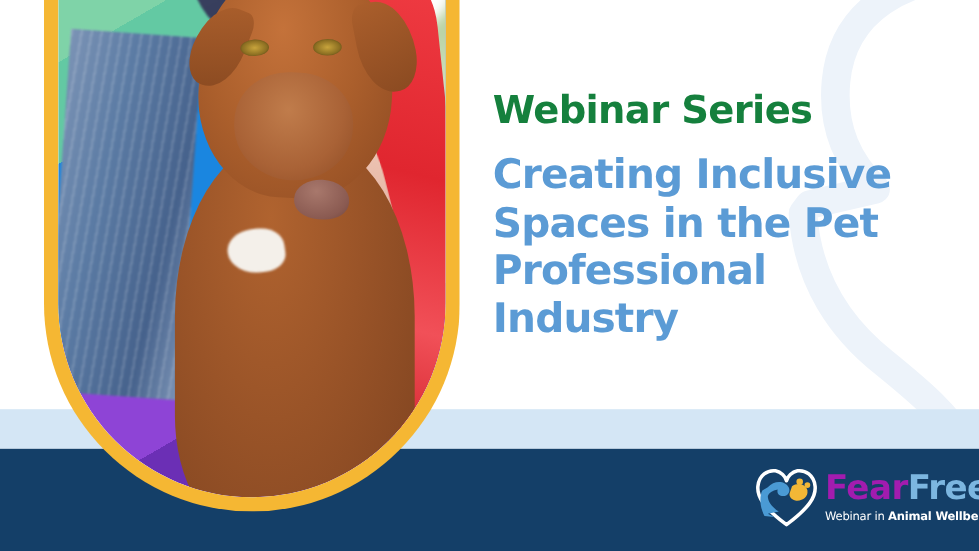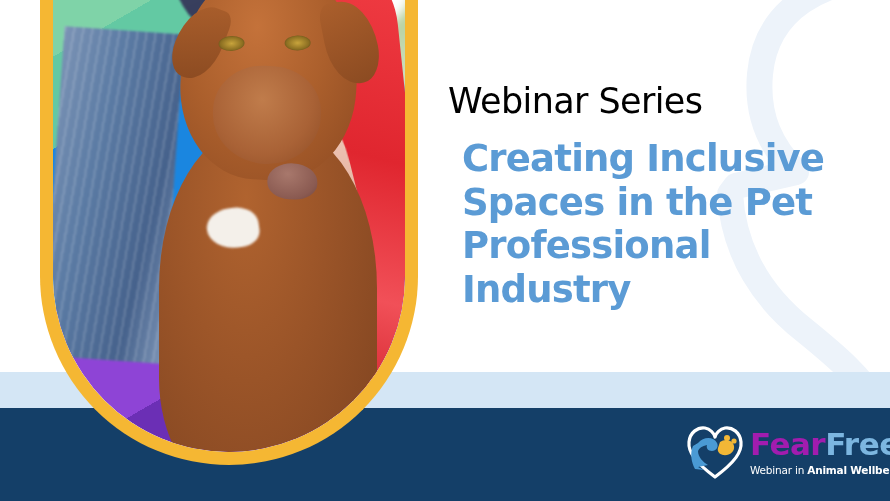--- a/index.html
+++ b/index.html
@@ -235,35 +235,35 @@
 
   
   .text-block {
     position: absolute;
     left: 448px;
     top: 84px;
     width: 400px;
   }
   .kicker {
     font-family: "DejaVu Sans", sans-serif;
-    font-weight: normal;
+    font-weight: bold;
     font-size: 35px;
     letter-spacing: -0.6px;
-    color: #000000;
+    color: #15803d;
     line-height: 1.0;
     margin: 0 0 18px 0;
   }
   .headline {
     font-family: "DejaVu Sans", sans-serif;
     font-weight: bold;
     font-size: 37px;
     letter-spacing: -0.8px;
     color: #5b9bd5;
     line-height: 1.18;
-    margin: 14px;
+    margin: 0;
     max-width: 385px;
   }
 
   
   .logo {
     position: absolute;
     left: 686px;
     top: 421px;
     width: 196px;
     height: 62px;

